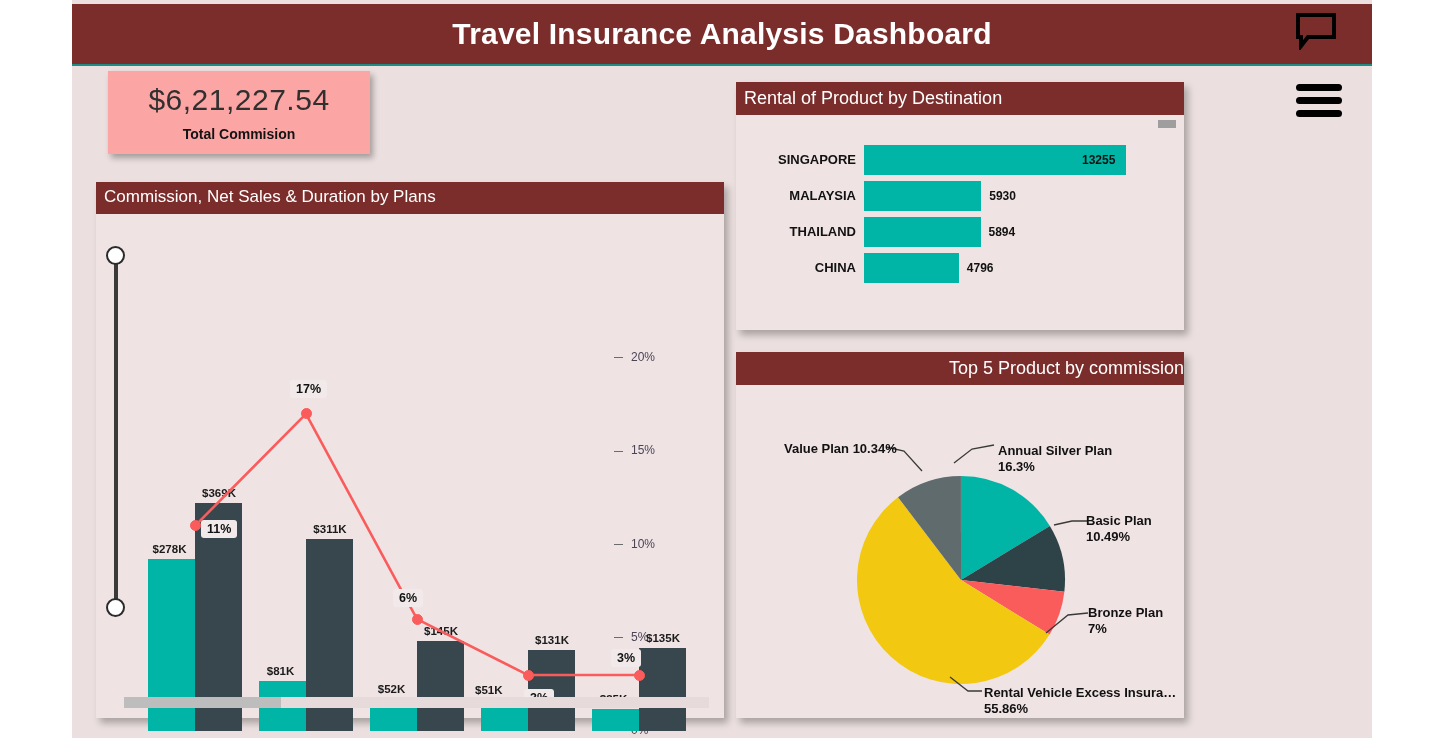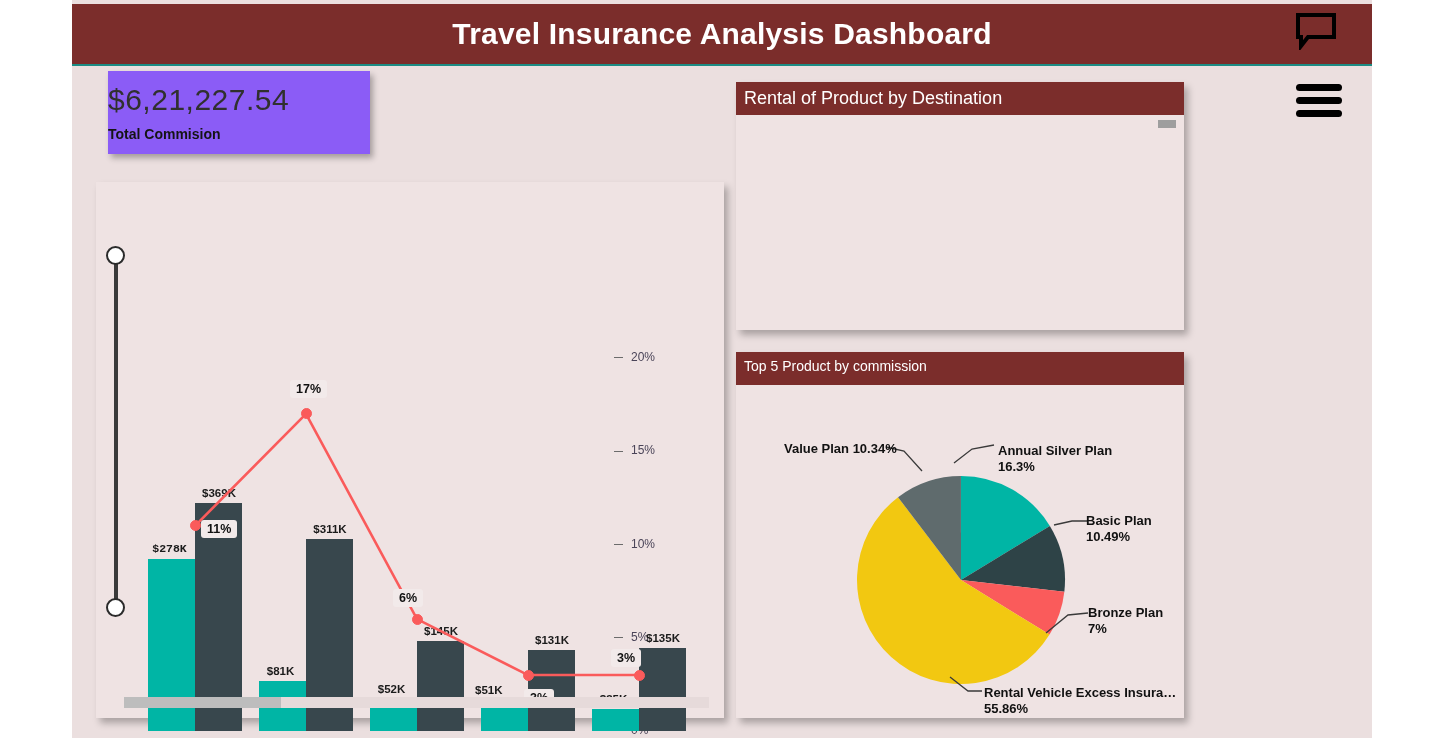--- a/index.html
+++ b/index.html
@@ -10,22 +10,22 @@
   
   #header{position:absolute;left:0;top:4px;width:1300px;height:62px;background:#7B2D2B;
           border-bottom:2px solid #1C8C84;box-sizing:border-box;}
   #header-title{position:absolute;left:0;top:0;width:1300px;height:60px;line-height:60px;
           text-align:center;color:#ffffff;font-size:30px;font-weight:bold;letter-spacing:.2px;}
   #chat-icon{position:absolute;left:1222px;top:12px;width:44px;height:38px;cursor:pointer;}
   #menu-icon{position:absolute;left:1224px;top:84px;width:46px;height:40px;cursor:pointer;}
   #menu-icon span{display:block;height:7px;border-radius:4px;background:#000;margin-bottom:6px;}
 
   
-  .kpi{position:absolute;background:#8b5cf6;box-shadow:3px 4px 6px rgba(0,0,0,.30);
-       display:flex;flex-direction:column;align-items:flex-start;justify-content:center;}
+  .kpi{position:absolute;background:#fca5a5;box-shadow:3px 4px 6px rgba(0,0,0,.30);
+       display:flex;flex-direction:column;align-items:center;justify-content:center;}
   .kpi .val{font-size:30px;color:#30302F;font-weight:400;letter-spacing:.5px;}
   .kpi .lab{font-size:14px;color:#141414;font-weight:bold;margin-top:9px;}
   #kpi-commission{left:36px;top:71px;width:262px;height:83px;}
   #kpi-netsale{left:359px;top:71px;width:262px;height:83px;}
 
   
   .card{position:absolute;background:#EFE3E3;box-shadow:4px 5px 7px rgba(0,0,0,.28);}
   .card-hdr{background:#7B2D2B;color:#fff;font-size:17px;padding:5px 0 6px 8px;
             box-sizing:border-box;width:100%;}
 
@@ -70,21 +70,21 @@
   #dest .card-hdr{height:33px;font-size:18px;padding-top:6px;}
   .hbar-row{position:absolute;height:30px;}
   .hbar-cat{position:absolute;right:0;top:0;font-size:13px;font-weight:bold;color:#111;
             line-height:30px;white-space:nowrap;}
   .hbar{position:absolute;top:0;height:30px;background:#00B5A5;}
   .hbar-val{position:absolute;top:0;line-height:30px;font-size:12px;font-weight:bold;color:#111;}
   #dest-thumb{position:absolute;right:8px;top:38px;width:18px;height:8px;background:#9E9E9E;cursor:pointer;}
 
   
   #pie-card{left:664px;top:352px;width:448px;height:366px;}
-  #pie-card .card-hdr{height:33px;font-size:14px;padding-top:6px;}
+  #pie-card .card-hdr{height:33px;font-size:18px;padding-top:6px;text-align:right;}
   #pie-wrap{position:absolute;left:0;top:33px;width:448px;height:333px;}
   .pielab{position:absolute;font-size:13px;font-weight:bold;color:#111;line-height:16px;white-space:nowrap;}
 </style>
 </head>
 <body>
 
 <div id="canvas">
 
   <div id="header">
     <div id="header-title">Travel Insurance Analysis Dashboard</div>
@@ -102,41 +102,42 @@
     <span></span>
   </div>
 
   <div class="kpi" id="kpi-commission">
     <div class="val">$6,21,227.54</div>
     <div class="lab">Total Commision</div>
   </div>
 
 
   <div class="card" id="combo">
+    <div class="card-hdr">Commission, Net Sales &amp; Duration by Plans</div>
 
 
     <div id="slider">
       <div class="track"></div>
       <div class="knob" style="top:0px"></div>
       <div class="knob" style="top:352px"></div>
     </div>
 
     <div id="plot">
       <div class="yaxis" id="y2">
           <div class="tick" style="top: 477px;"><i></i><span>0%</span></div>
           <div class="tick" style="top: 383.75px;"><i></i><span>5%</span></div>
           <div class="tick" style="top: 290.5px;"><i></i><span>10%</span></div>
           <div class="tick" style="top: 197.25px;"><i></i><span>15%</span></div>
           <div class="tick" style="top: 104px;"><i></i><span>20%</span></div>
         </div>
       <div id="bars">
           <div class="bargroup" style="left: 12px; width: 96px; height: 430px; bottom: 60px;">
             <div class="bar teal" style="left: 0px; width: 47px; height: 171.772px;"></div>
             <div class="bar dark" style="left: 47px; width: 47px; height: 228px;"></div>
-            <div class="barlab" style="left: -6px; bottom: 175.772px; width: 55px; text-align: center; font-family: Liberation Mono, monospace;">$278K</div>
+            <div class="barlab" style="left: -6px; bottom: 175.772px; width: 55px; text-align: center;">$278K</div>
             <div class="barlab" style="left: 42px; bottom: 232px; width: 58px; text-align: center;">$369K</div>
           </div>
           <div class="bargroup" style="left: 123px; width: 96px; height: 430px; bottom: 60px;">
             <div class="bar teal" style="left: 0px; width: 47px; height: 50.0488px;"></div>
             <div class="bar dark" style="left: 47px; width: 47px; height: 192.163px;"></div>
             <div class="barlab" style="left: -6px; bottom: 54.0488px; width: 55px; text-align: center; margin-top: 24px;">$81K</div>
             <div class="barlab" style="left: 42px; bottom: 196.163px; width: 58px; text-align: center;">$311K</div>
           </div>
           <div class="bargroup" style="left: 234px; width: 96px; height: 430px; bottom: 60px;">
             <div class="bar teal" style="left: 0px; width: 47px; height: 32.1301px;"></div>
@@ -182,20 +183,42 @@
     </div>
 
     <div id="hscroll">
       <div class="thumb"></div>
     </div>
   </div>
 
   <div class="card" id="dest">
     <div class="card-hdr">Rental of Product by Destination</div>
     <div id="dest-thumb"></div>
+    <div id="destbody" style="position:absolute;left:0;top:33px;width:448px;height:215px;">
+        <div class="hbar-row" style="left: 0px; top: 30px; width: 448px;">
+          <div class="hbar-cat" style="right: 328px;">SINGAPORE</div>
+          <div class="hbar" style="left: 128px; width: 262px; background: rgb(0, 181, 165);"></div>
+          <div class="hbar-val" style="left: 346px;">13255</div>
+        </div>
+        <div class="hbar-row" style="left: 0px; top: 66px; width: 448px;">
+          <div class="hbar-cat" style="right: 328px;">MALAYSIA</div>
+          <div class="hbar" style="left: 128px; width: 117.213px; background: rgb(0, 181, 165);"></div>
+          <div class="hbar-val" style="left: 253.213px;">5930</div>
+        </div>
+        <div class="hbar-row" style="left: 0px; top: 102px; width: 448px;">
+          <div class="hbar-cat" style="right: 328px;">THAILAND</div>
+          <div class="hbar" style="left: 128px; width: 116.502px; background: rgb(0, 181, 165);"></div>
+          <div class="hbar-val" style="left: 252.502px;">5894</div>
+        </div>
+        <div class="hbar-row" style="left: 0px; top: 138px; width: 448px;">
+          <div class="hbar-cat" style="right: 328px;">CHINA</div>
+          <div class="hbar" style="left: 128px; width: 94.7983px; background: rgb(0, 181, 165);"></div>
+          <div class="hbar-val" style="left: 230.798px;">4796</div>
+        </div>
+      </div>
   </div>
 
   <div class="card" id="pie-card">
     <div class="card-hdr">Top 5 Product by commission</div>
     <div id="pie-wrap">
       <svg id="pieSvg" width="448" height="333">
           <path d="M 225 195 L 225 91 A 104 104 0 0 1 313.8448528967267 140.9389963674462 Z" fill="#00B5A5"></path>
           <path d="M 225 195 L 313.8448528967267 140.9389963674462 A 104 104 0 0 1 328.34293051079544 206.67213405684268 Z" fill="#2E4347"></path>
           <path d="M 225 195 L 328.34293051079544 206.67213405684268 A 104 104 0 0 1 313.53772623750865 249.56254239578624 Z" fill="#FA5B5B"></path>
           <path d="M 225 195 L 313.53772623750865 249.56254239578624 A 104 104 0 1 1 162.0349776323758 112.22677994517439 Z" fill="#F2C811"></path>

